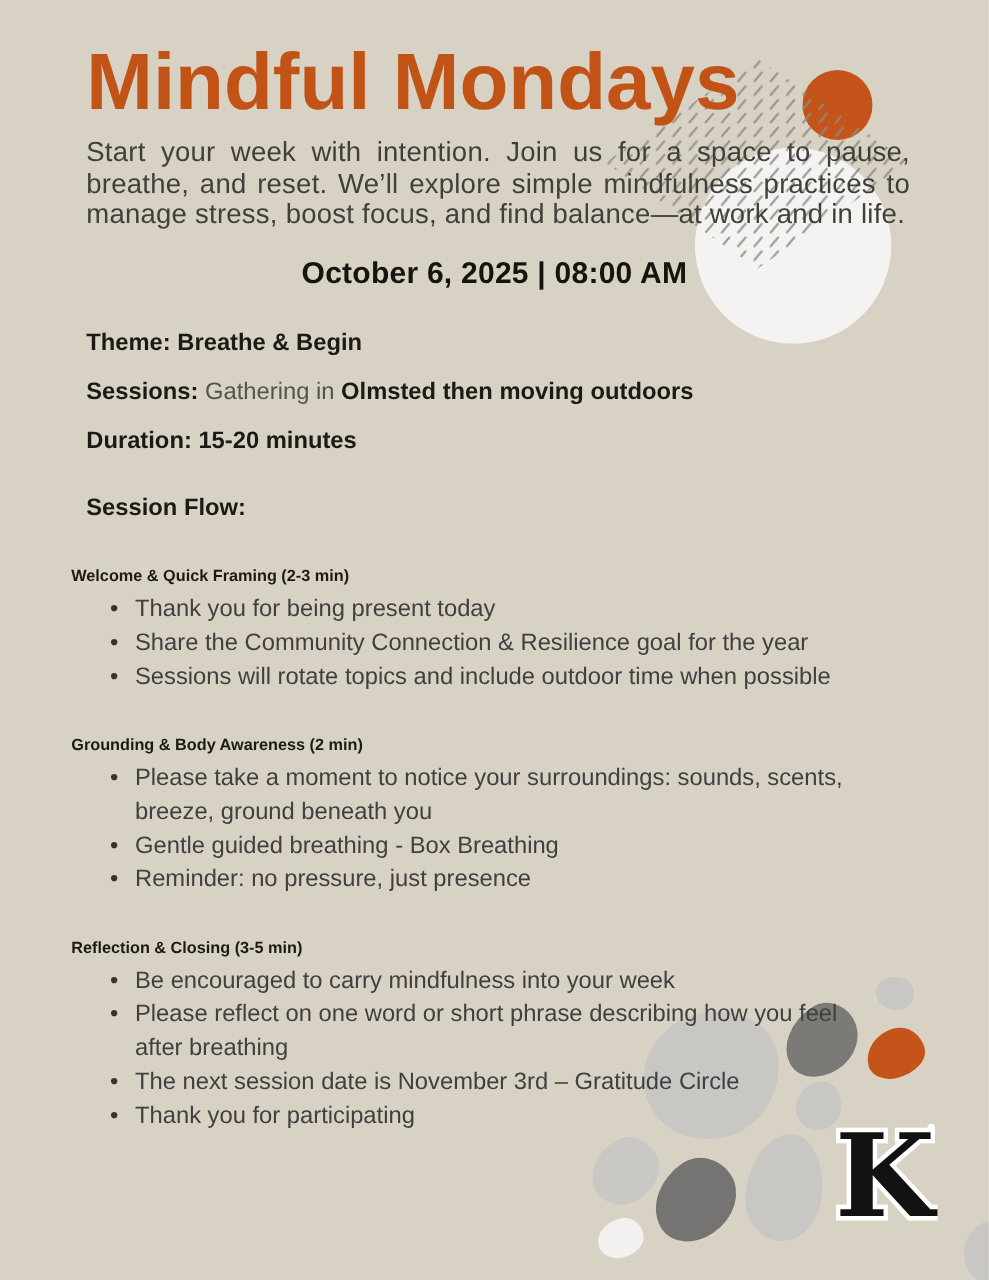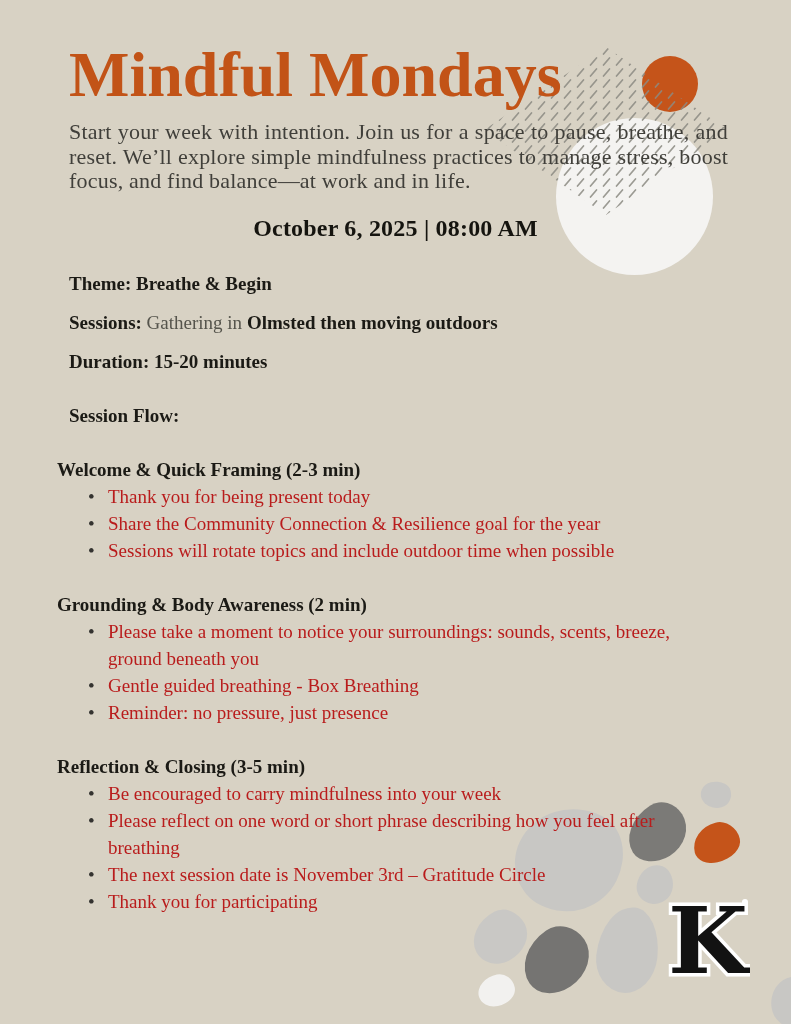--- a/index.html
+++ b/index.html
@@ -33,22 +33,21 @@
   }
   .k-logo svg { display: block; }
   .reg-dot {
     position: absolute; right: 2px; top: 2px; width: 6px; height: 6px;
     border-radius: 50%; background: #ffffff;
   }
 
   
   .content {
     position: relative; z-index: 4;
-    padding: 42px 57px 0 57px;
-    font-family: Liberation Serif, serif;
+    padding: 32px 57px 0 57px;
   }
   .header-block { padding-left: 12px; }
   h1.title {
     margin: 0;
     font-size: 64px;
     line-height: 66px;
     font-weight: 700;
     letter-spacing: 0px;
     color: #c25317;
   }
@@ -71,34 +70,34 @@
   }
 
   .main-block { margin-top: 28px; font-size: 19px; line-height: 27px; }
   .main-block p { margin: 12px; }
   .bold { font-weight: 700; color: #1b1a15; }
   .reg-light { color: #55544c; }
   .session-flow { margin-top: 27px !important; }
 
   section.flow-section h2 {
     margin: 27px 0 0 0;
-    font-size: 19px;
+    font-size: 13px;
     line-height: 27px;
     font-weight: 700;
     color: #1b1a15;
   }
   ul.bullets {
     margin: 0; padding: 0; list-style: none;
     max-width: 640px;
   }
   ul.bullets li {
     position: relative;
     padding-left: 51px;
     line-height: 27px;
-    color: #b91c1c;
+    color: #404040;
     max-width: 615px;
   }
   ul.bullets li::before {
     content: "\2022";
     position: absolute;
     left: 31px; top: 0;
     color: #343330;
   }
 </style>
 </head>

